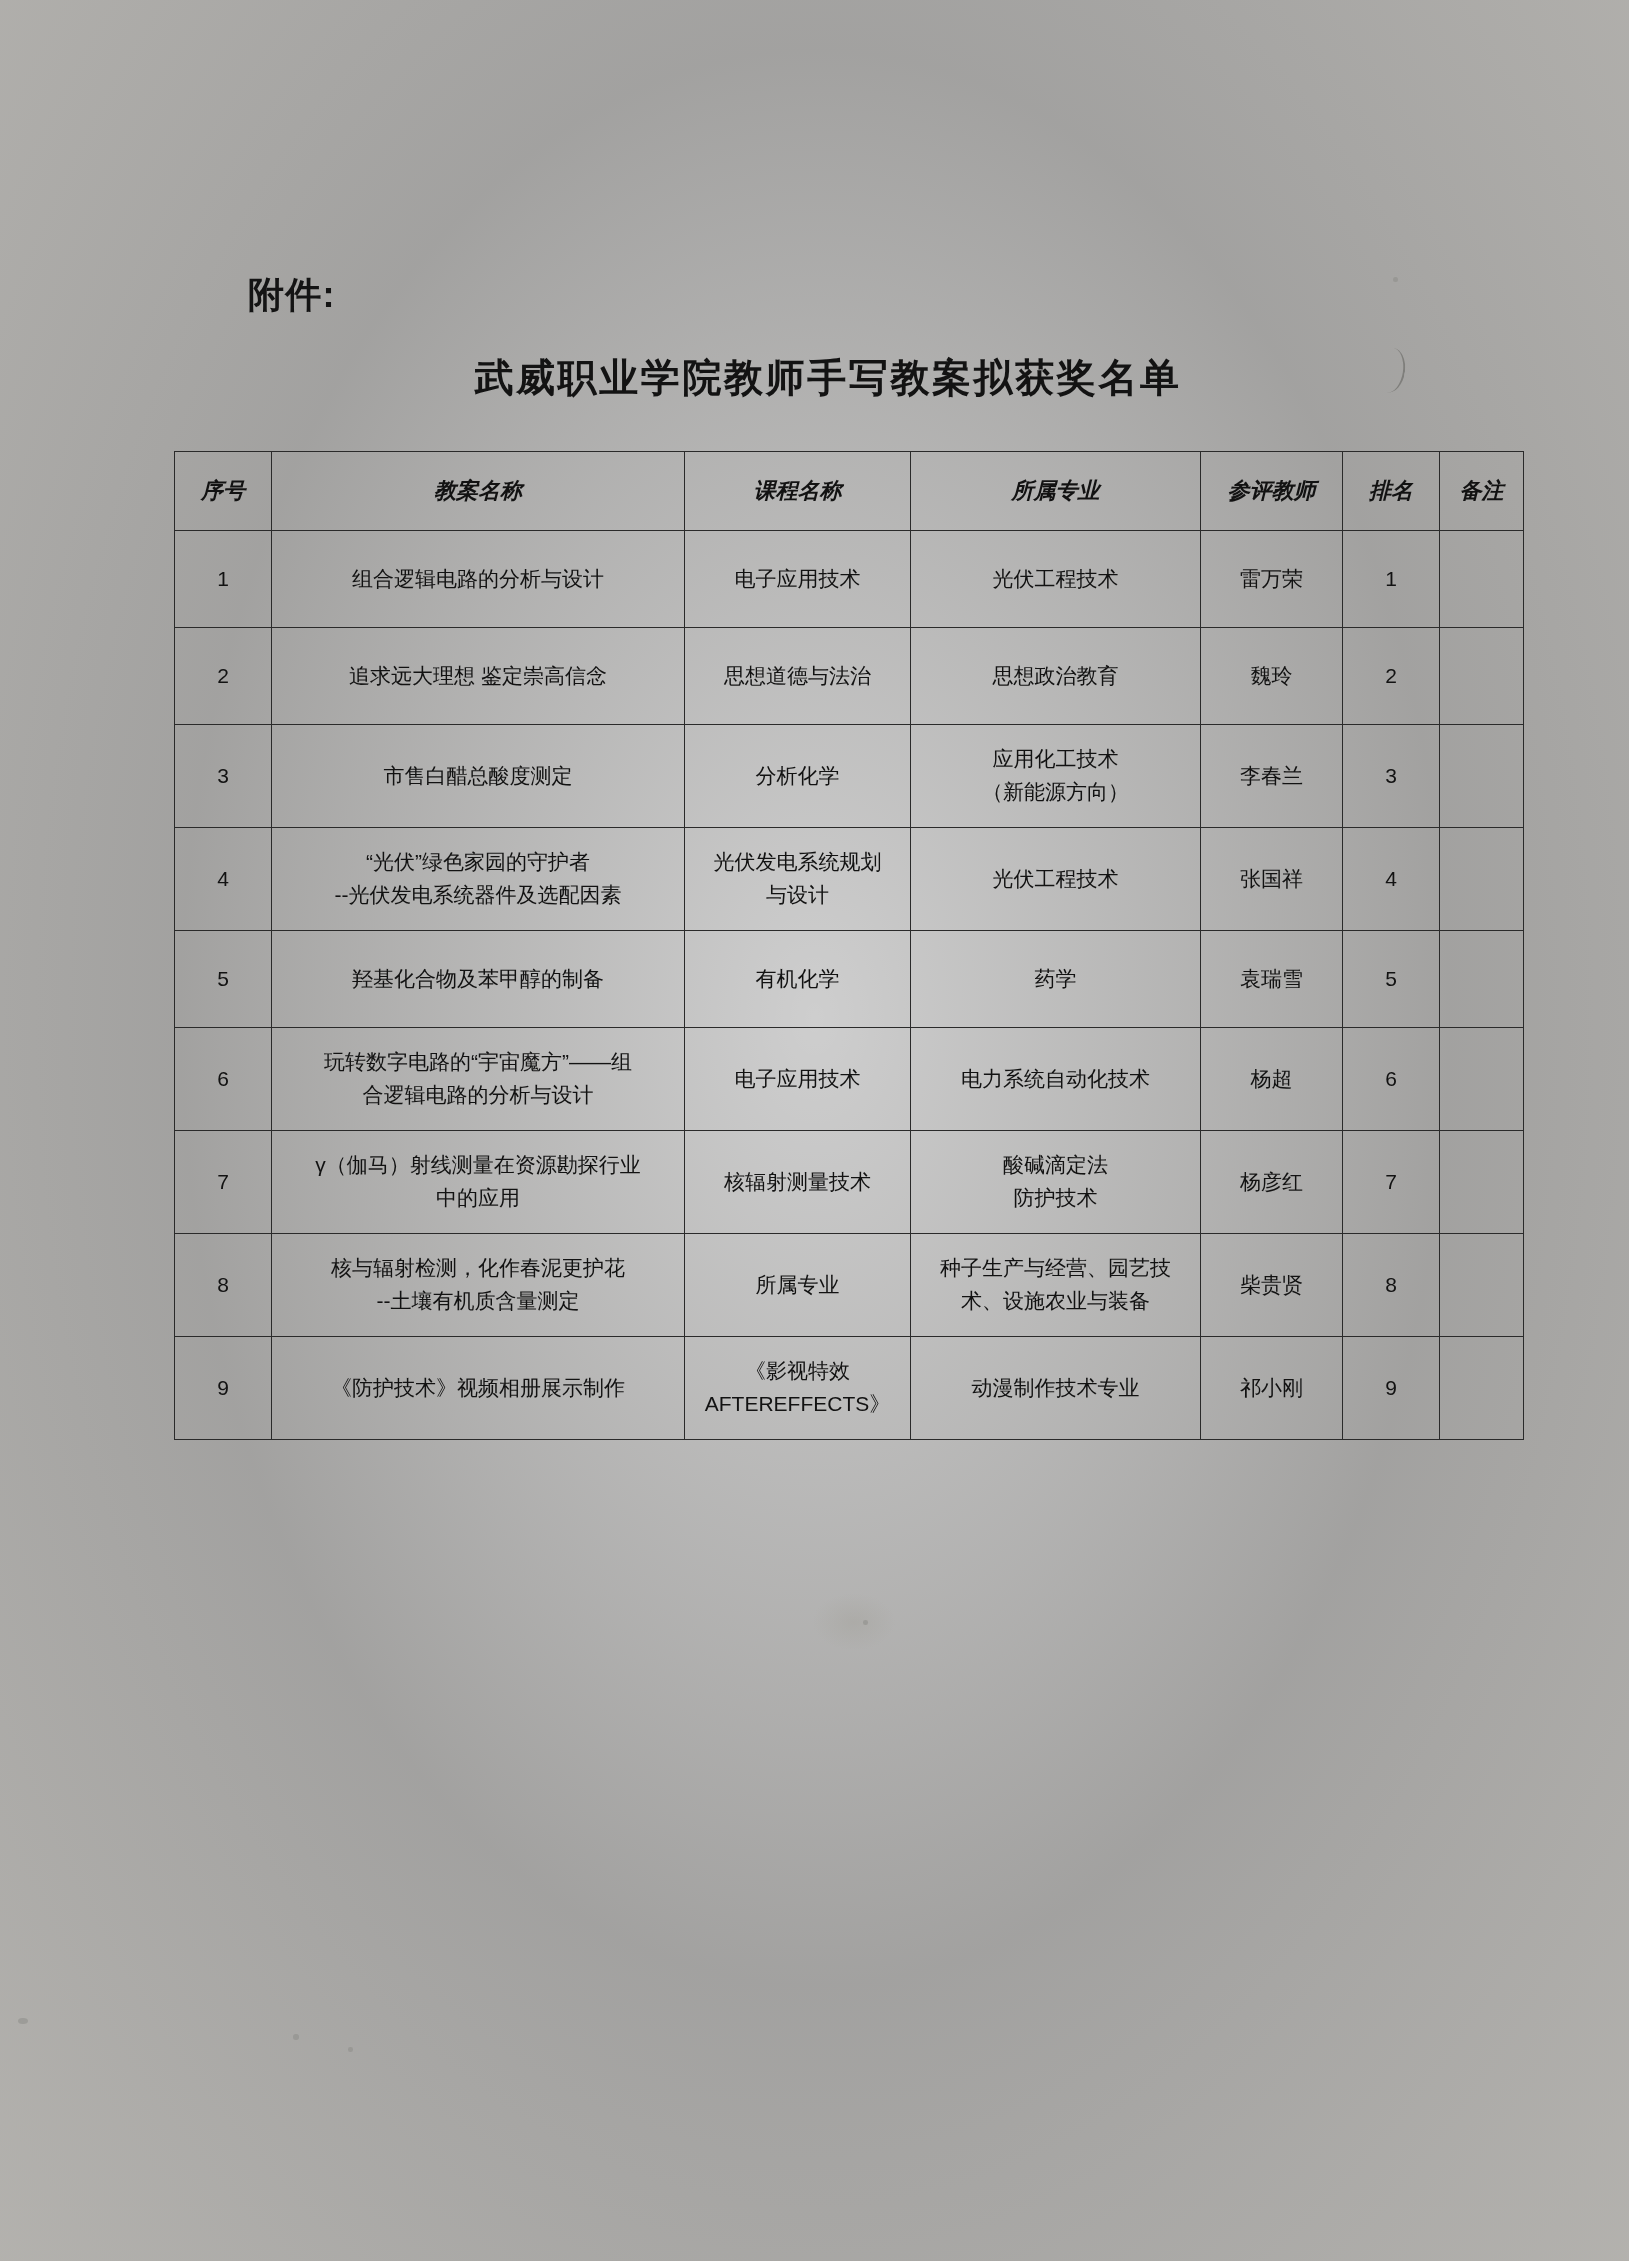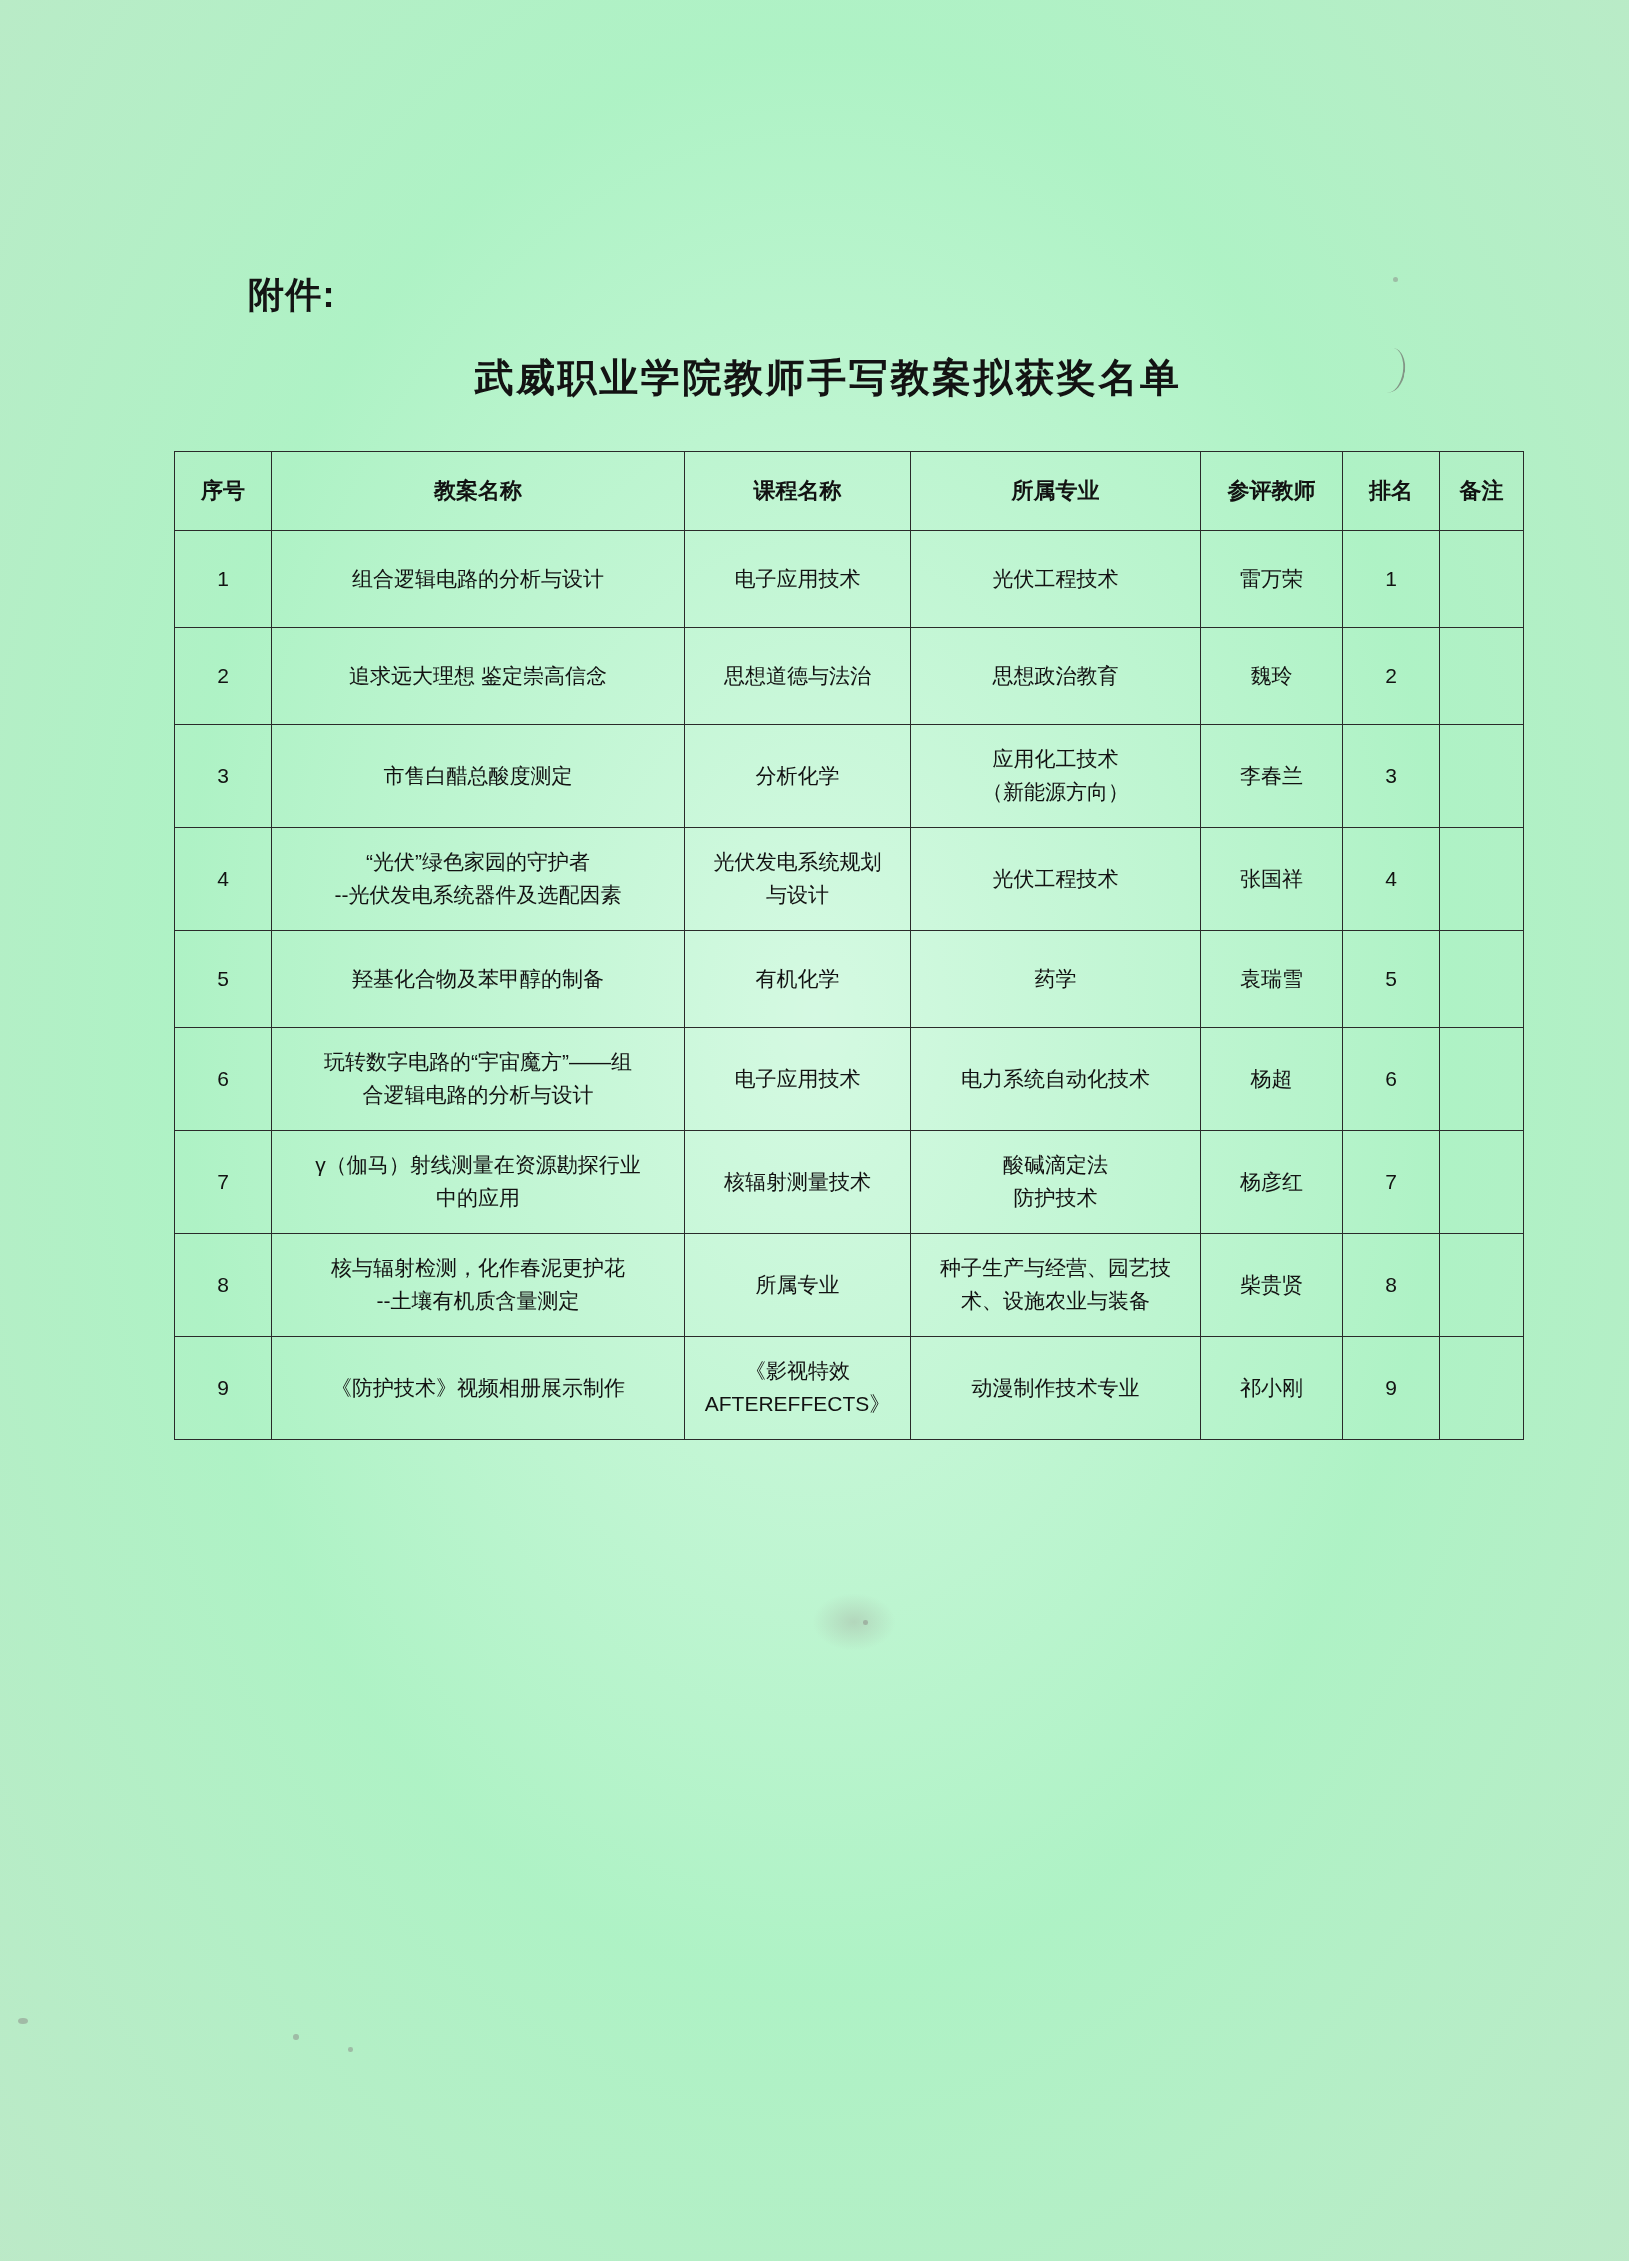--- a/index.html
+++ b/index.html
@@ -11,21 +11,21 @@
     width: 1630px;
     height: 2261px;
     font-family: "Liberation Serif", "DejaVu Serif", serif;
     color: #111;
     position: relative;
     overflow: hidden;
   }
   .page {
     position: absolute;
     inset: 0;
-    background: #86efac;
+    background: #737373;
     padding-left: 28px;
   }
   
   .page::before {
     content: "";
     position: absolute;
     inset: 0;
     background:
       radial-gradient(ellipse at 50% 45%, rgba(255,255,255,0.65) 0%, rgba(250,248,244,0.35) 55%, rgba(232,229,222,0.55) 100%);
     pointer-events: none;
@@ -75,20 +75,21 @@
     font-size: 21px;
     color: #121212;
     font-family: "Liberation Sans", "DejaVu Sans", sans-serif;
     padding: 3.9px 5.2px;
     line-height: 1.55;
   }
   table.award-table th {
     font-weight: bold;
     font-size: 22px;
     height: 70px;
+    font-style: italic;
   }
   table.award-table td {
     font-weight: normal;
   }
   .col-no { width: 97px; }
   .col-plan { width: 413px; }
   .col-course { width: 226px; }
   .col-major { width: 290px; }
   .col-teacher { width: 142px; }
   .col-rank { width: 97px; }

